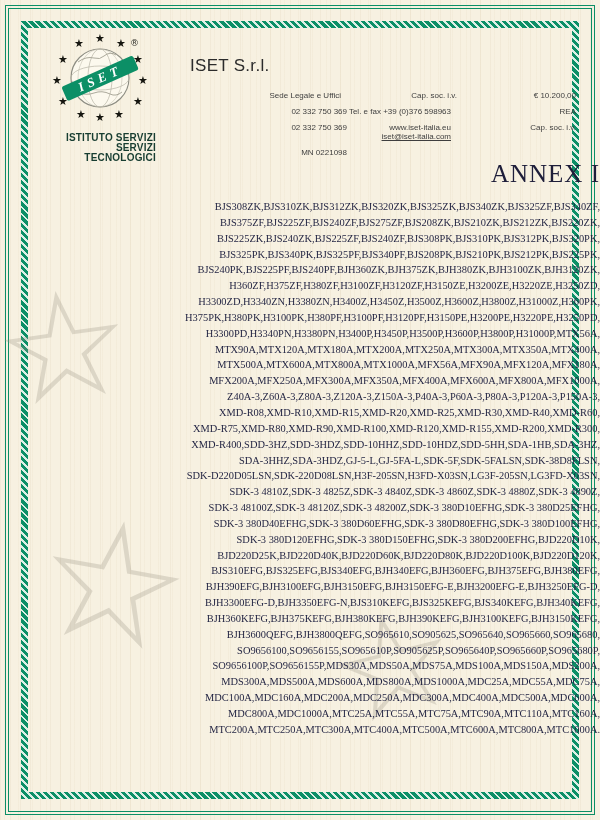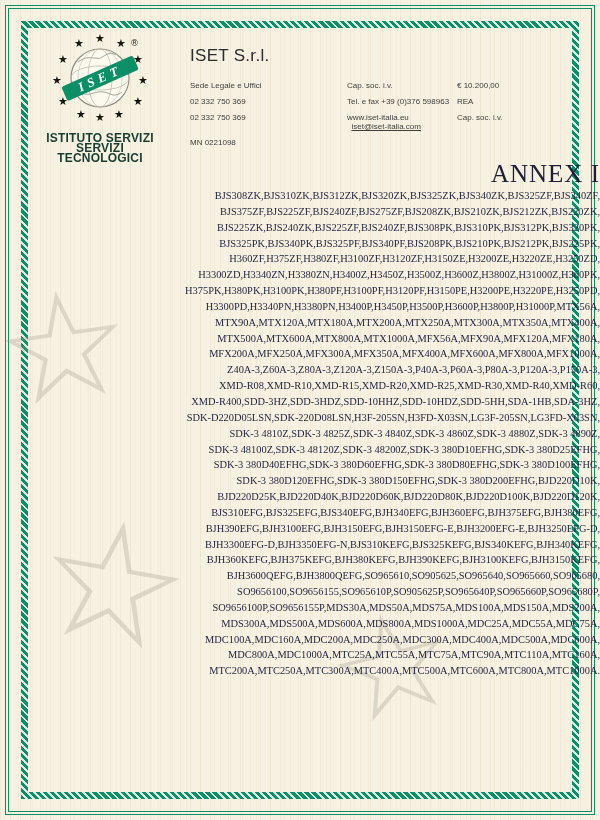--- a/index.html
+++ b/index.html
@@ -17,32 +17,32 @@
     position:absolute;inset:21px;pointer-events:none;
     border:7px solid #0c8f66;
     border-image:repeating-linear-gradient(45deg,#0c8f66 0 3px,#ddefe6 3px 5px) 7;
   }
   .watermark{position:absolute;color:rgba(150,145,130,0.28);font-family:"DejaVu Sans",sans-serif;line-height:1;pointer-events:none;}
   .wm1{left:-4px;top:272px;font-size:150px;transform:rotate(-8deg);}
   .wm2{left:38px;top:500px;font-size:168px;transform:rotate(10deg);}
   .wm3{left:330px;top:596px;font-size:140px;transform:rotate(-14deg);}
 
   .logo-block{position:absolute;left:44px;top:32px;width:112px;text-align:center;}
-  .logo-caption{margin-top:1px;font-size:12px;font-weight:bold;line-height:10px;color:#173d31;letter-spacing:0.2px;}
+  .logo-caption{margin-top:1px;font-size:10px;font-weight:bold;line-height:10px;color:#173d31;letter-spacing:0.2px;text-align:right;}
 
-  .header-text{position:absolute;left:190px;top:46px;right:24px;}
+  .header-text{position:absolute;left:190px;top:56px;right:24px;}
   .company-name{font-size:17px;color:#2b2b2b;letter-spacing:0.3px;}
   .info-grid{margin-top:15px;display:grid;grid-template-columns:157px 110px 1fr;row-gap:7px;
-             font-size:8px;color:#3e3e3e;line-height:9px;}
+             font-size:8px;color:#3e3e3e;line-height:9px;text-align:right;}
   .info-left{padding-right:6px;}
   .email-link{text-decoration:underline;color:#3e3e3e;}
 
   .textcol{position:absolute;left:44px;right:0;top:160px;text-align:right;}
   .annex-title{font-family:"Liberation Serif",serif;font-size:25px;color:#1e1e3a;letter-spacing:1px;}
-  .body-lines{font-family:"Liberation Serif",serif;font-size:10.4px;color:#1f2140;}
+  .body-lines{margin-top:11px;font-family:"Liberation Serif",serif;font-size:10.4px;color:#1f2140;}
   .bline{line-height:15.85px;white-space:nowrap;}
 </style>
 </head>
 <body>
 
 <div class="border-outer1"></div>
 <div class="border-outer2"></div>
 <div class="border-band"></div>
 
 <span class="watermark wm1">☆</span>
@@ -107,30 +107,33 @@
   </div>
 </div>
 
 <div class="textcol">
   <div class="annex-title">ANNEX I</div>
   <div class="body-lines">
     <div class="bline">BJS308ZK,BJS310ZK,BJS312ZK,BJS320ZK,BJS325ZK,BJS340ZK,BJS325ZF,BJS340ZF,</div>
     <div class="bline">BJS375ZF,BJS225ZF,BJS240ZF,BJS275ZF,BJS208ZK,BJS210ZK,BJS212ZK,BJS220ZK,</div>
     <div class="bline">BJS225ZK,BJS240ZK,BJS225ZF,BJS240ZF,BJS308PK,BJS310PK,BJS312PK,BJS320PK,</div>
     <div class="bline">BJS325PK,BJS340PK,BJS325PF,BJS340PF,BJS208PK,BJS210PK,BJS212PK,BJS225PK,</div>
+    <div class="bline">BJS240PK,BJS225PF,BJS240PF,BJH360ZK,BJH375ZK,BJH380ZK,BJH3100ZK,BJH3120ZK,</div>
     <div class="bline">H360ZF,H375ZF,H380ZF,H3100ZF,H3120ZF,H3150ZE,H3200ZE,H3220ZE,H3250ZD,</div>
     <div class="bline">H3300ZD,H3340ZN,H3380ZN,H3400Z,H3450Z,H3500Z,H3600Z,H3800Z,H31000Z,H360PK,</div>
     <div class="bline">H375PK,H380PK,H3100PK,H380PF,H3100PF,H3120PF,H3150PE,H3200PE,H3220PE,H3250PD,</div>
     <div class="bline">H3300PD,H3340PN,H3380PN,H3400P,H3450P,H3500P,H3600P,H3800P,H31000P,MTX56A,</div>
     <div class="bline">MTX90A,MTX120A,MTX180A,MTX200A,MTX250A,MTX300A,MTX350A,MTX400A,</div>
     <div class="bline">MTX500A,MTX600A,MTX800A,MTX1000A,MFX56A,MFX90A,MFX120A,MFX180A,</div>
     <div class="bline">MFX200A,MFX250A,MFX300A,MFX350A,MFX400A,MFX600A,MFX800A,MFX1000A,</div>
     <div class="bline">Z40A-3,Z60A-3,Z80A-3,Z120A-3,Z150A-3,P40A-3,P60A-3,P80A-3,P120A-3,P150A-3,</div>
     <div class="bline">XMD-R08,XMD-R10,XMD-R15,XMD-R20,XMD-R25,XMD-R30,XMD-R40,XMD-R60,</div>
+    <div class="bline">XMD-R75,XMD-R80,XMD-R90,XMD-R100,XMD-R120,XMD-R155,XMD-R200,XMD-R300,</div>
     <div class="bline">XMD-R400,SDD-3HZ,SDD-3HDZ,SDD-10HHZ,SDD-10HDZ,SDD-5HH,SDA-1HB,SDA-3HZ,</div>
+    <div class="bline">SDA-3HHZ,SDA-3HDZ,GJ-5-L,GJ-5FA-L,SDK-5F,SDK-5FALSN,SDK-38D8FLSN,</div>
     <div class="bline">SDK-D220D05LSN,SDK-220D08LSN,H3F-205SN,H3FD-X03SN,LG3F-205SN,LG3FD-X03SN,</div>
     <div class="bline">SDK-3 4810Z,SDK-3 4825Z,SDK-3 4840Z,SDK-3 4860Z,SDK-3 4880Z,SDK-3 4890Z,</div>
     <div class="bline">SDK-3 48100Z,SDK-3 48120Z,SDK-3 48200Z,SDK-3 380D10EFHG,SDK-3 380D25EFHG,</div>
     <div class="bline">SDK-3 380D40EFHG,SDK-3 380D60EFHG,SDK-3 380D80EFHG,SDK-3 380D100EFHG,</div>
     <div class="bline">SDK-3 380D120EFHG,SDK-3 380D150EFHG,SDK-3 380D200EFHG,BJD220D10K,</div>
     <div class="bline">BJD220D25K,BJD220D40K,BJD220D60K,BJD220D80K,BJD220D100K,BJD220D120K,</div>
     <div class="bline">BJS310EFG,BJS325EFG,BJS340EFG,BJH340EFG,BJH360EFG,BJH375EFG,BJH380EFG,</div>
     <div class="bline">BJH390EFG,BJH3100EFG,BJH3150EFG,BJH3150EFG-E,BJH3200EFG-E,BJH3250EFG-D,</div>
     <div class="bline">BJH3300EFG-D,BJH3350EFG-N,BJS310KEFG,BJS325KEFG,BJS340KEFG,BJH340KEFG,</div>
     <div class="bline">BJH360KEFG,BJH375KEFG,BJH380KEFG,BJH390KEFG,BJH3100KEFG,BJH3150KEFG,</div>

